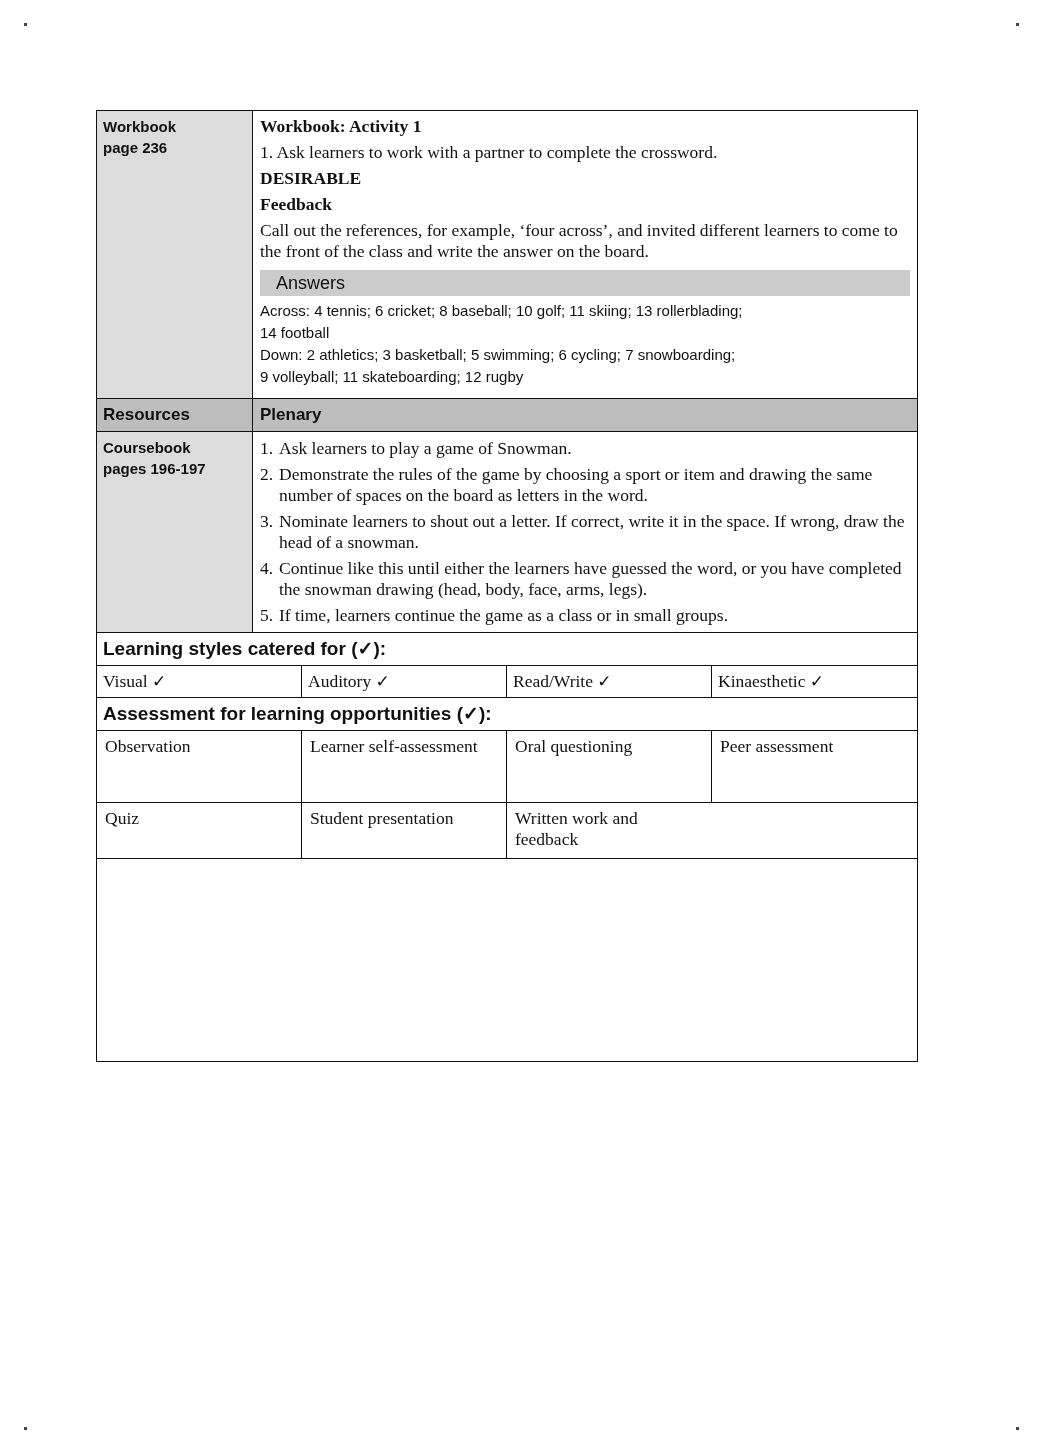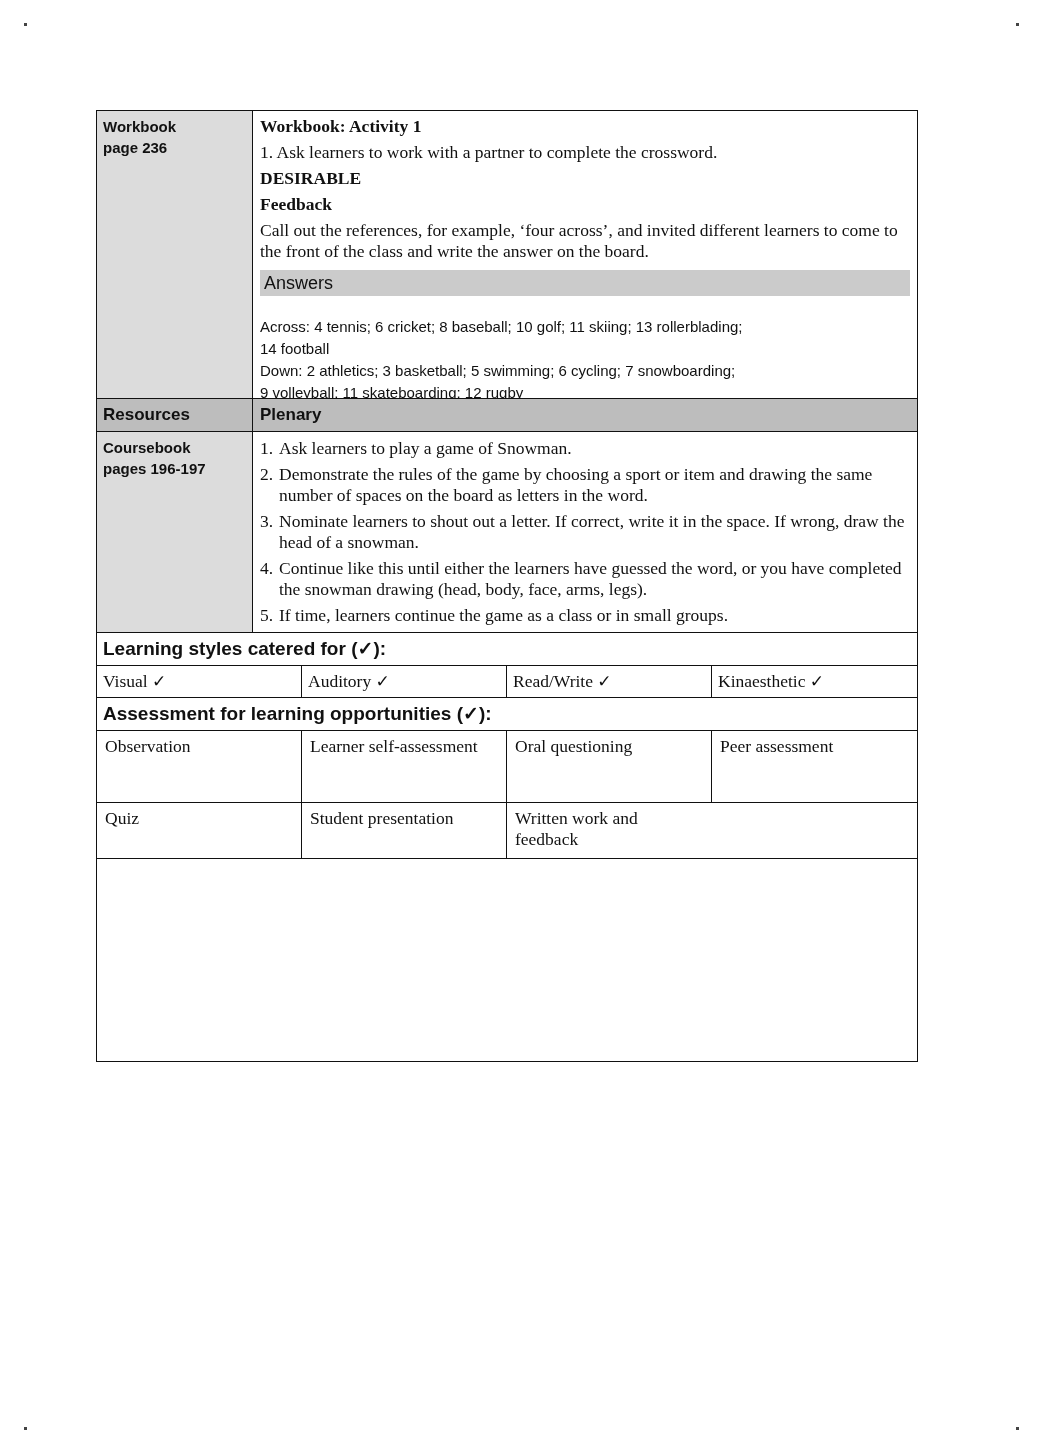--- a/index.html
+++ b/index.html
@@ -14,21 +14,21 @@
     .left {
       width: 156px; flex: none; background: #dcdcdc; border-right: 1.5px solid #111;
       box-sizing: border-box; padding: 5px 6px;
       font-family: "Liberation Sans", sans-serif; font-weight: bold; font-size: 15px; line-height: 21px; color: #111;
     }
     .right { flex: 1; padding: 5px 7px 4px 7px; box-sizing: border-box; }
     .serif { font-family: "Liberation Serif", serif; font-size: 17.5px; line-height: 21px; color: #111; }
     .bold { font-weight: bold; font-family: Liberation Serif, serif; }
     .para { margin: 0 0 5px 0; }
     .answers-head {
-      background: #cbcbcb; margin: 8px 0 20px 0; padding: 1px 4px;
+      background: #cbcbcb; margin: 8px 0 4px 0; padding: 1px 16px;
       font-family: "Liberation Sans", sans-serif; font-size: 18px; line-height: 24px; color: #111;
     }
     .ans-line { font-family: "Liberation Sans", sans-serif; font-size: 15px; line-height: 22px; color: #111; }
     .header-row .left, .header-row .right { background: #bdbdbd; }
     .header-row .right { font-family: Liberation Sans, sans-serif; font-weight: bold; font-size: 17px; line-height: 22px; padding: 5px 7px; color:#111; }
     .header-row .left { font-size: 17px; line-height: 22px; padding: 5px 6px; }
     .list-item { display: flex; margin: 0 0 5px 0; }
     .list-num { width: 19px; flex: none; }
     .full-head {
       font-family: "Liberation Sans", sans-serif; font-weight: bold; font-size: 19px; line-height: 22px;

